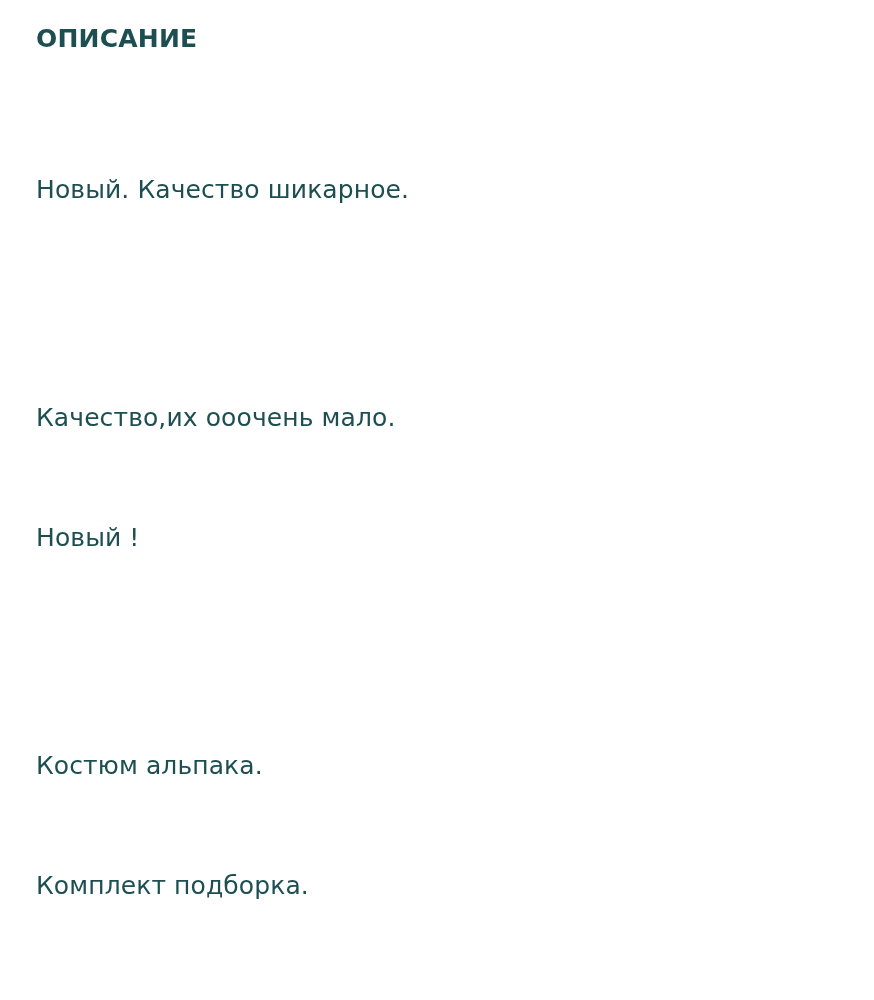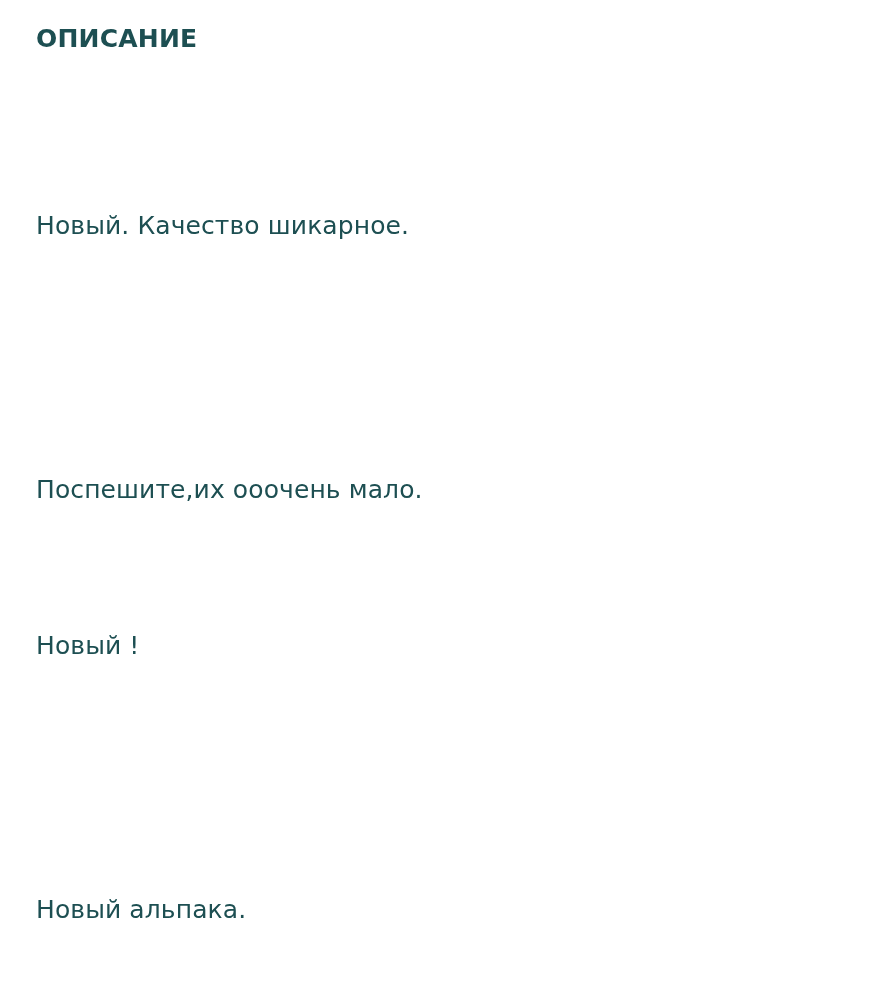--- a/index.html
+++ b/index.html
@@ -36,41 +36,40 @@
     color: #1d4f52;
     margin: 0 0 28px 0;
     white-space: pre-wrap;
   }
   .para:last-child {
     margin-bottom: 0;
   }
   .line {
     display: block;
     white-space: pre-wrap;
-    margin-top: 36px;
   }
 </style>
 </head>
 <body>
 
 <div class="page">
 
   <h1 class="doc-title">ОПИСАНИЕ</h1>
 
   <p class="para">
     <span class="line">Новый. Качество шикарное.</span>
   </p>
 
   <p class="para">
-    <span class="line">Поспешите,их ооочень мало.</span>
+    <span class="line">Качество,их ооочень мало.</span>
     <span class="line">Новый !</span>
   </p>
 
   <p class="para">
-    <span class="line">Новый альпака.</span>
+    <span class="line">Костюм альпака.</span>
     <span class="line">Комплект подборка.</span>
     
     
     
     
     
   </p>
 
 </div>
 

